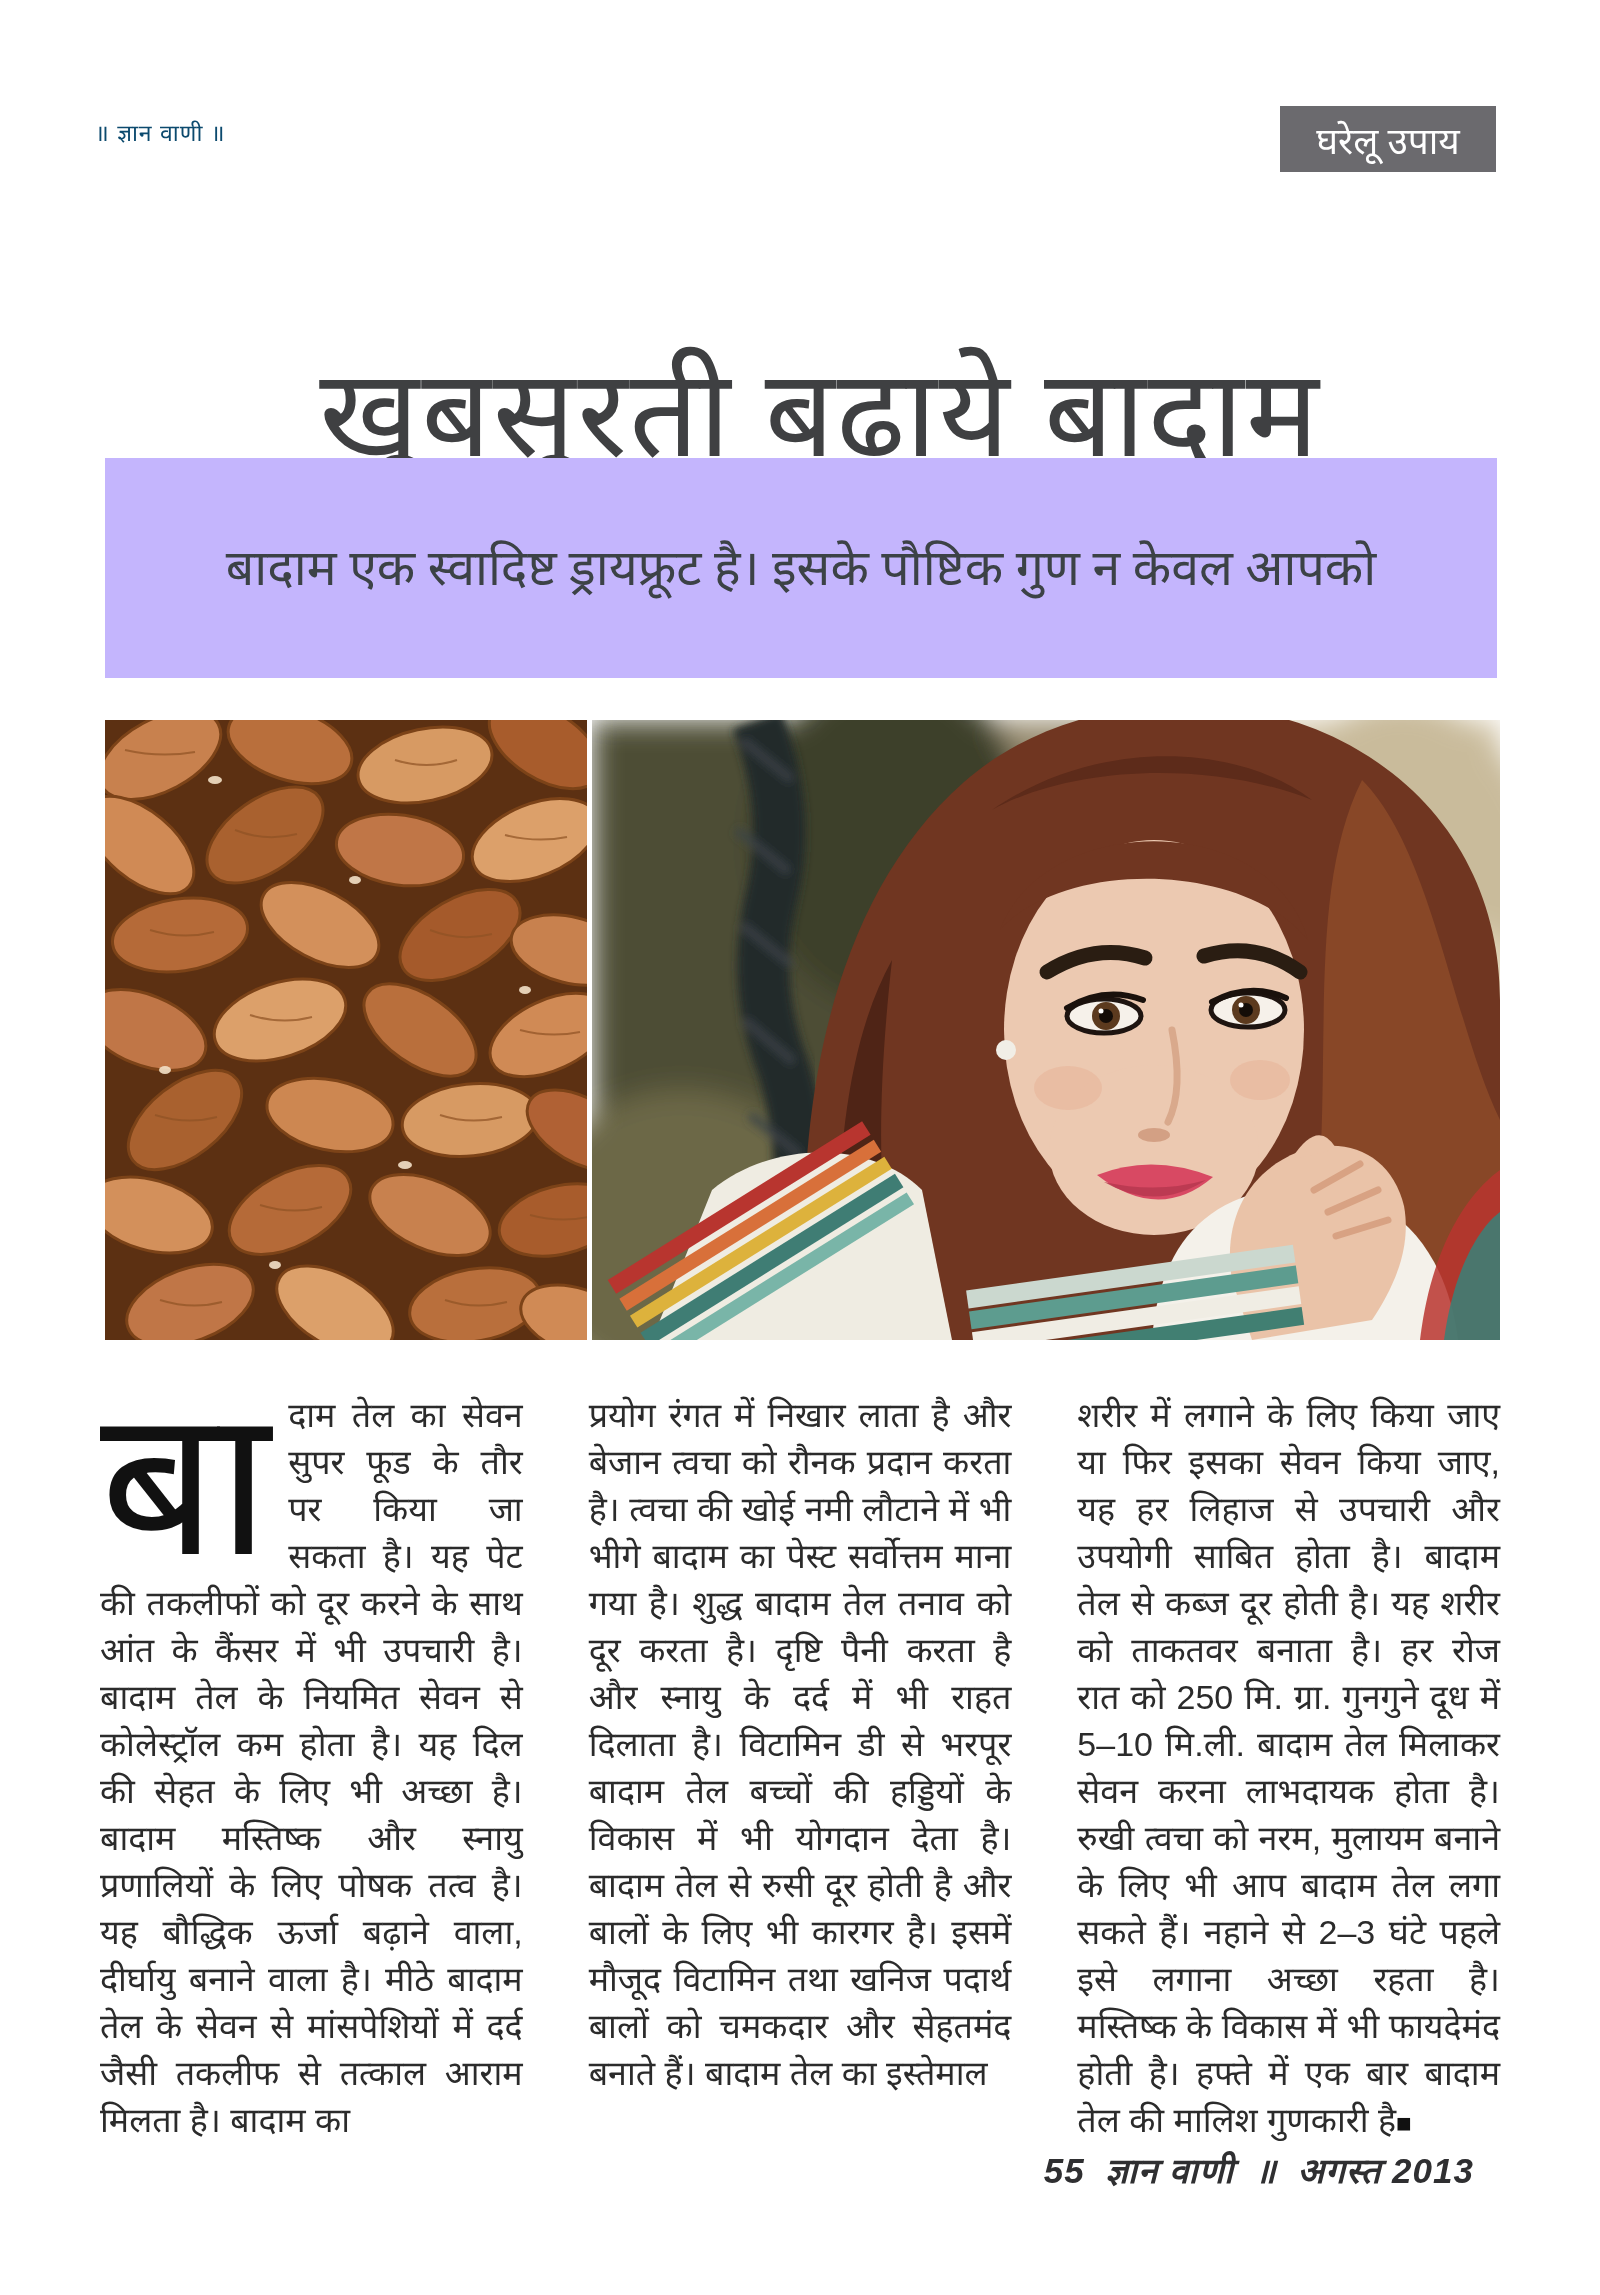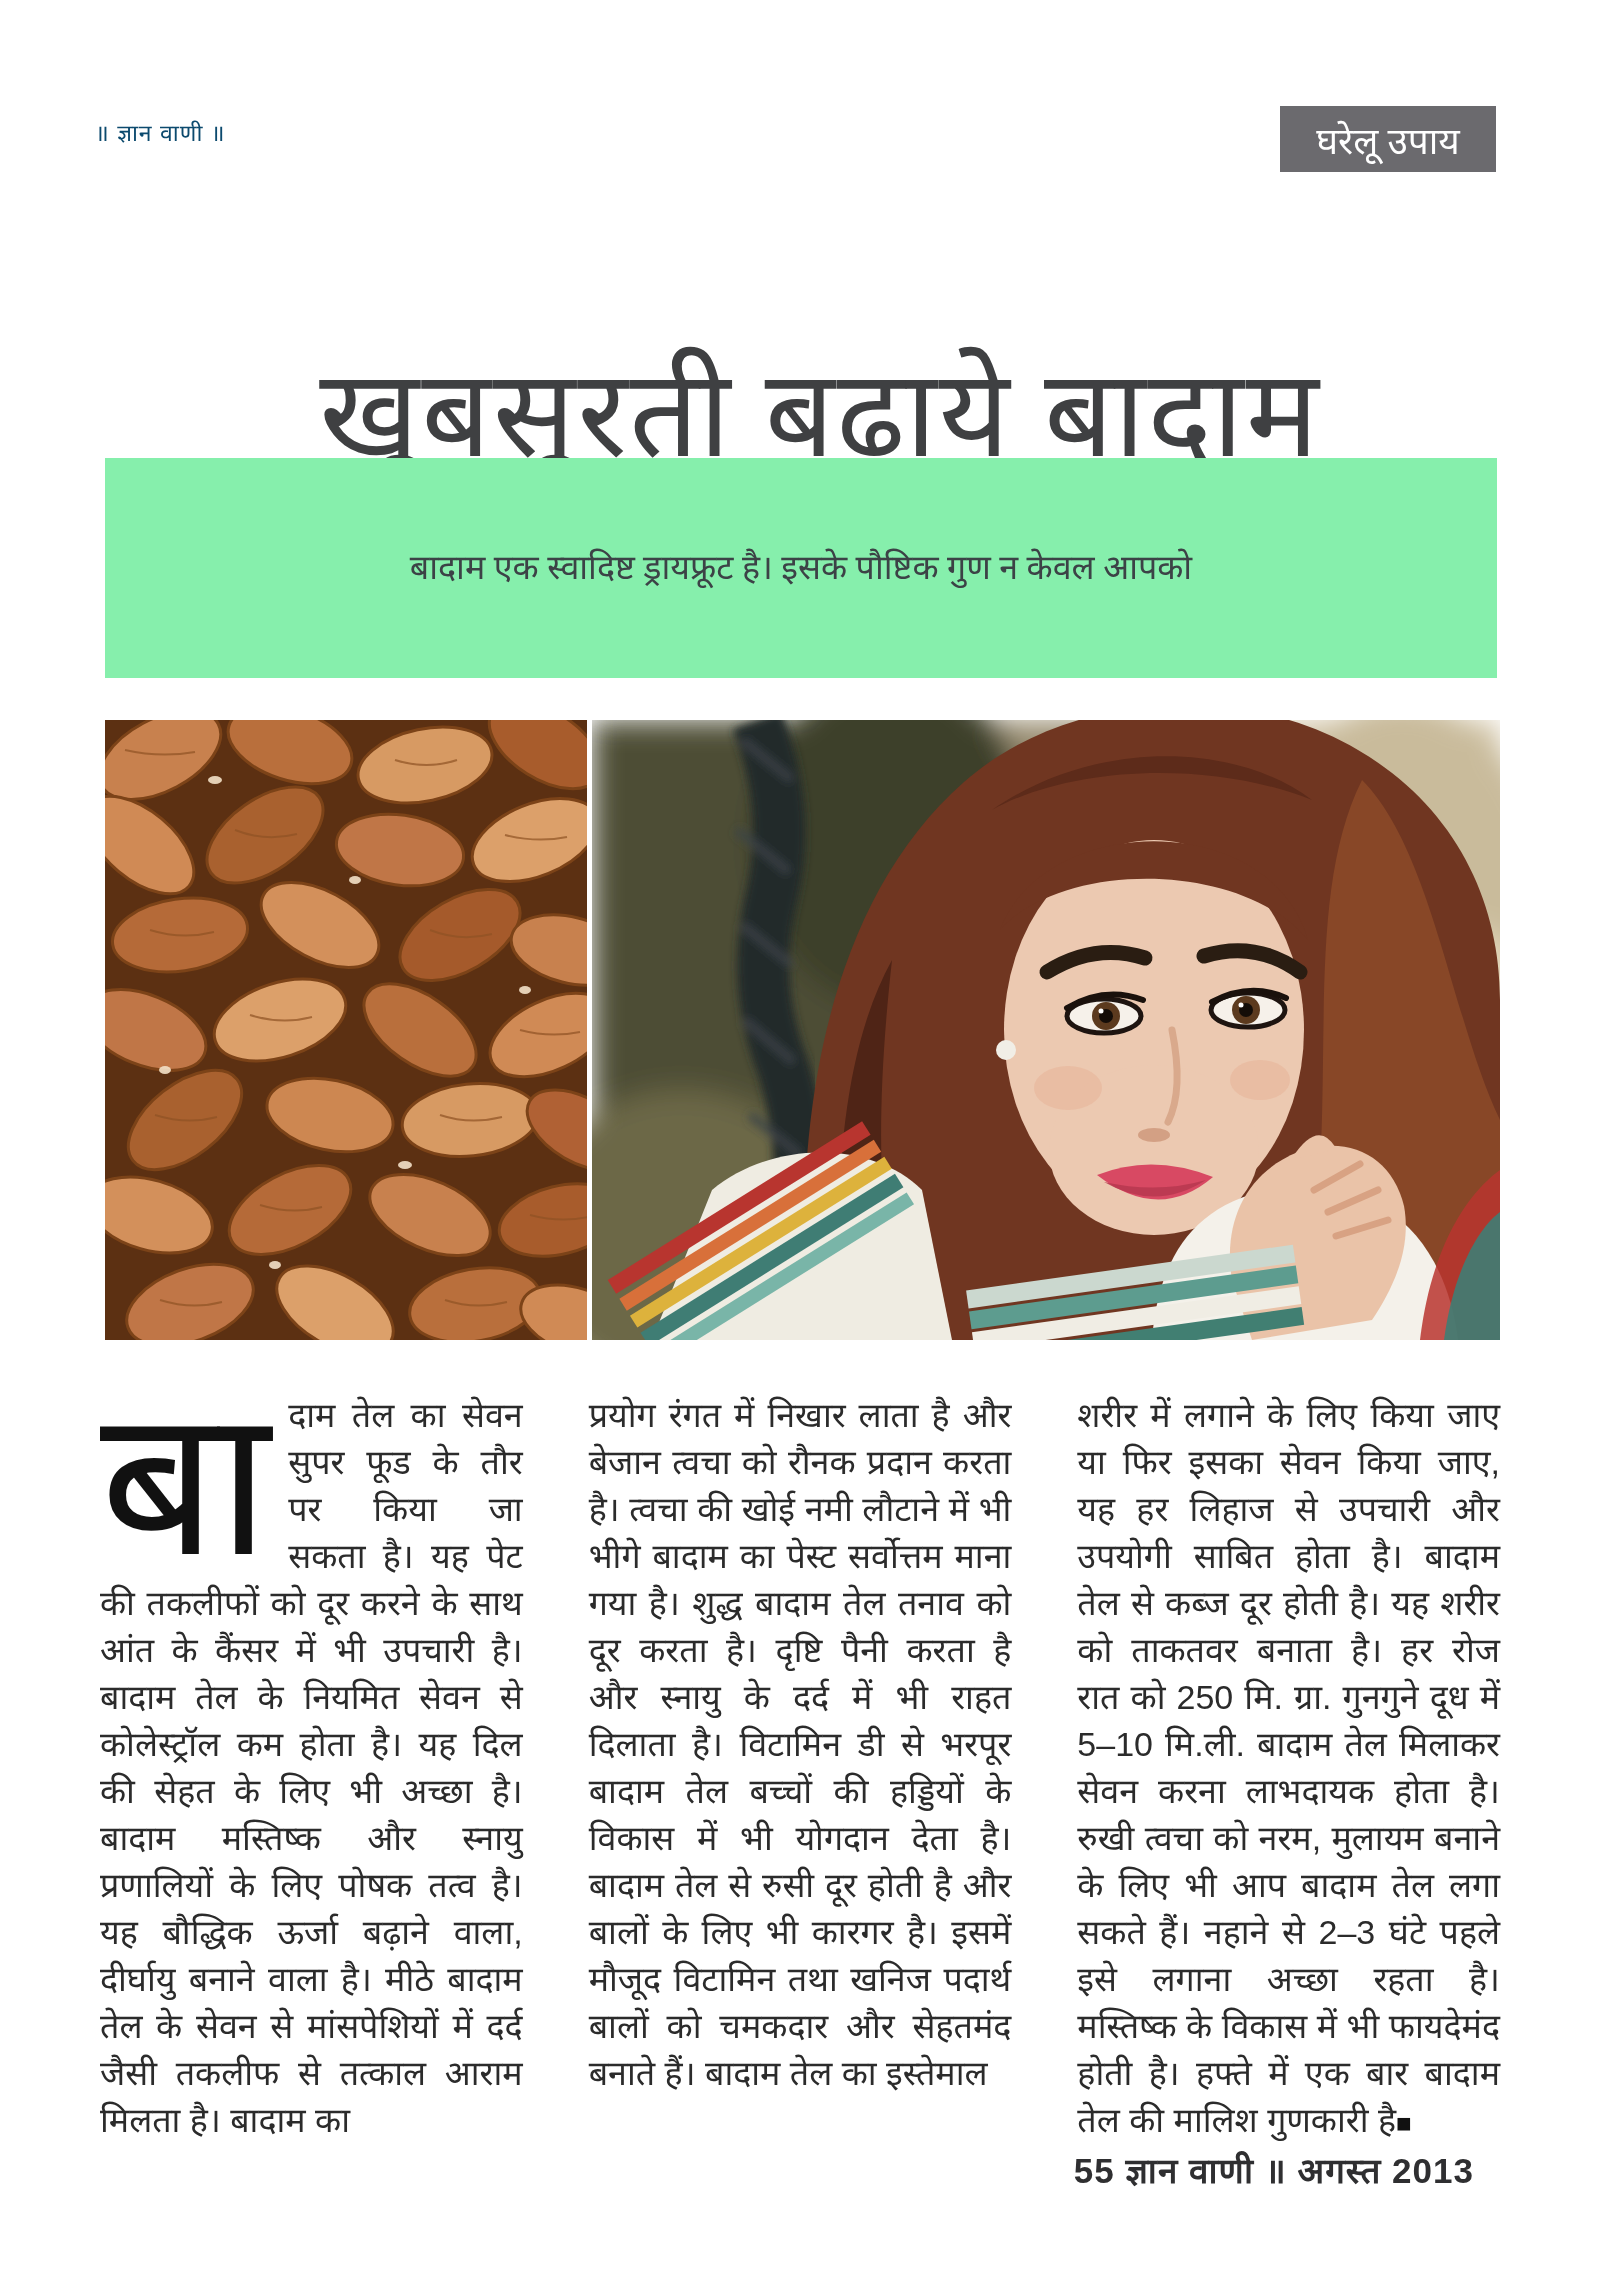--- a/index.html
+++ b/index.html
@@ -34,25 +34,25 @@
     font-size:122px;line-height:170px;
     color:#3f4042;
     letter-spacing:2px;
     font-weight:normal;
     padding-left:20px;
   }
   
   .intro-box{
     position:absolute;left:105px;top:458px;
     width:1392px;height:220px;
-    background:#86efac;
+    background:#c4b5fd;
     display:flex;flex-direction:column;justify-content:center;
     text-align:center;
     font-family:"Liberation Serif", serif;
-    font-size:34px;line-height:70px;
+    font-size:50px;line-height:70px;
     color:#3c4246;
   }
   
   .photo{position:absolute;top:720px;overflow:hidden;}
   .photo svg{display:block;}
   .photo-almonds{left:105px;width:482px;height:620px;}
   .photo-portrait{left:592px;width:908px;height:620px;}
   
   .article{
     position:absolute;left:100px;top:1392px;
@@ -79,21 +79,21 @@
     line-height:26px;
     vertical-align:baseline;
     color:#111111;
   }
   
   .footer{
     position:absolute;right:126px;top:2146px;
     font-size:35px;font-weight:bold;color:#2f2f31;
     letter-spacing:1px;
   }
-  .footer span{}
+  .footer span{margin-left:10px;font-style:italic;}
 </style>
 </head>
 <body>
 
 <div class="page">
 
   <div class="journal-mark">॥ ज्ञान वाणी ॥</div>
   <div class="badge">घरेलू उपाय</div>
 
   <h1 class="headline">खूबसूरती बढ़ाये बादाम</h1>

